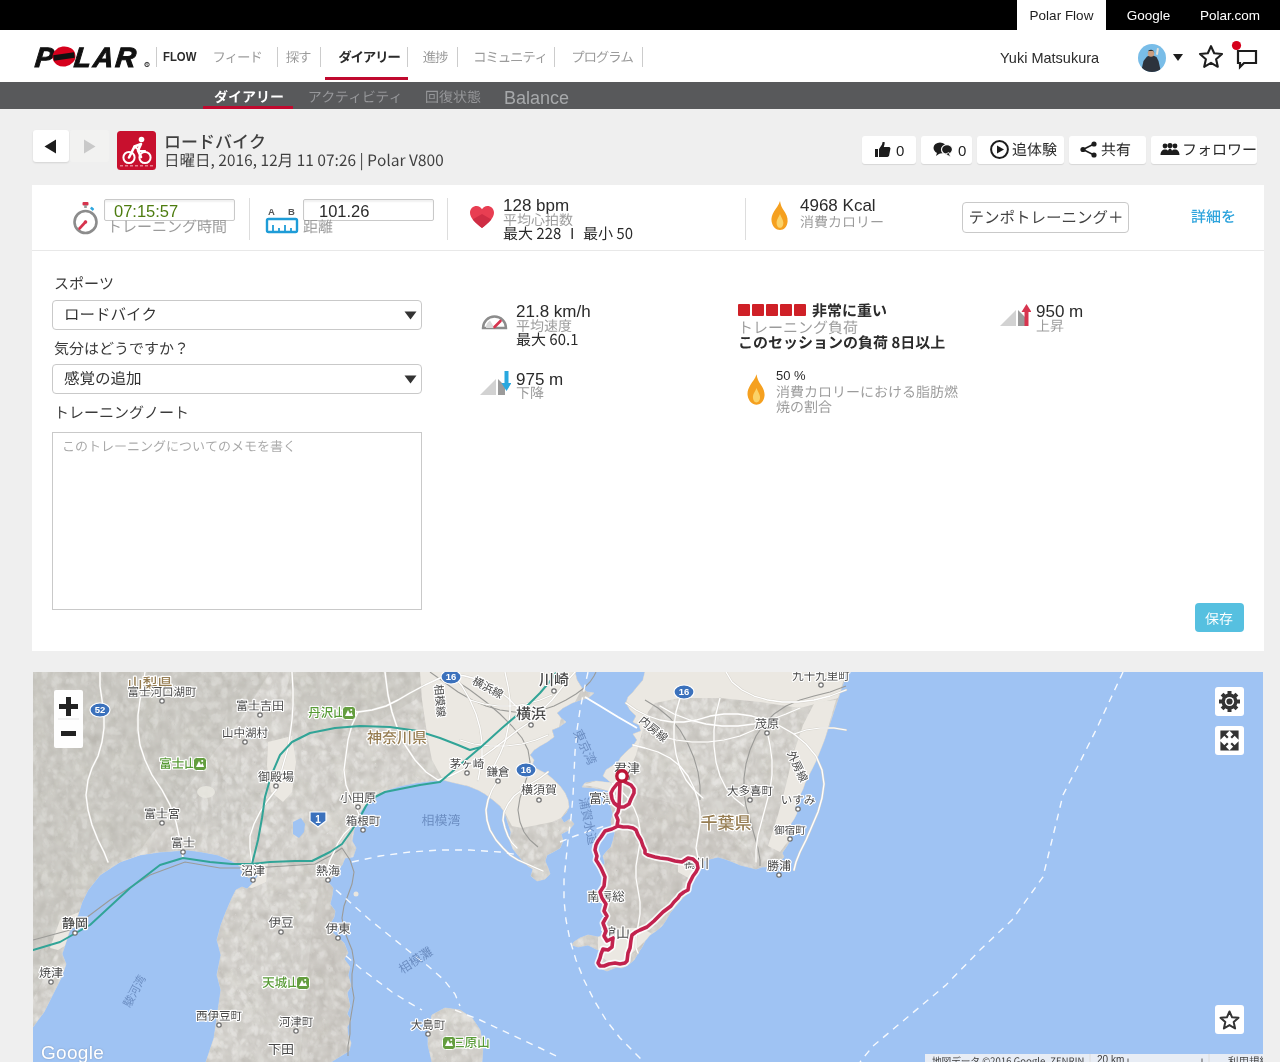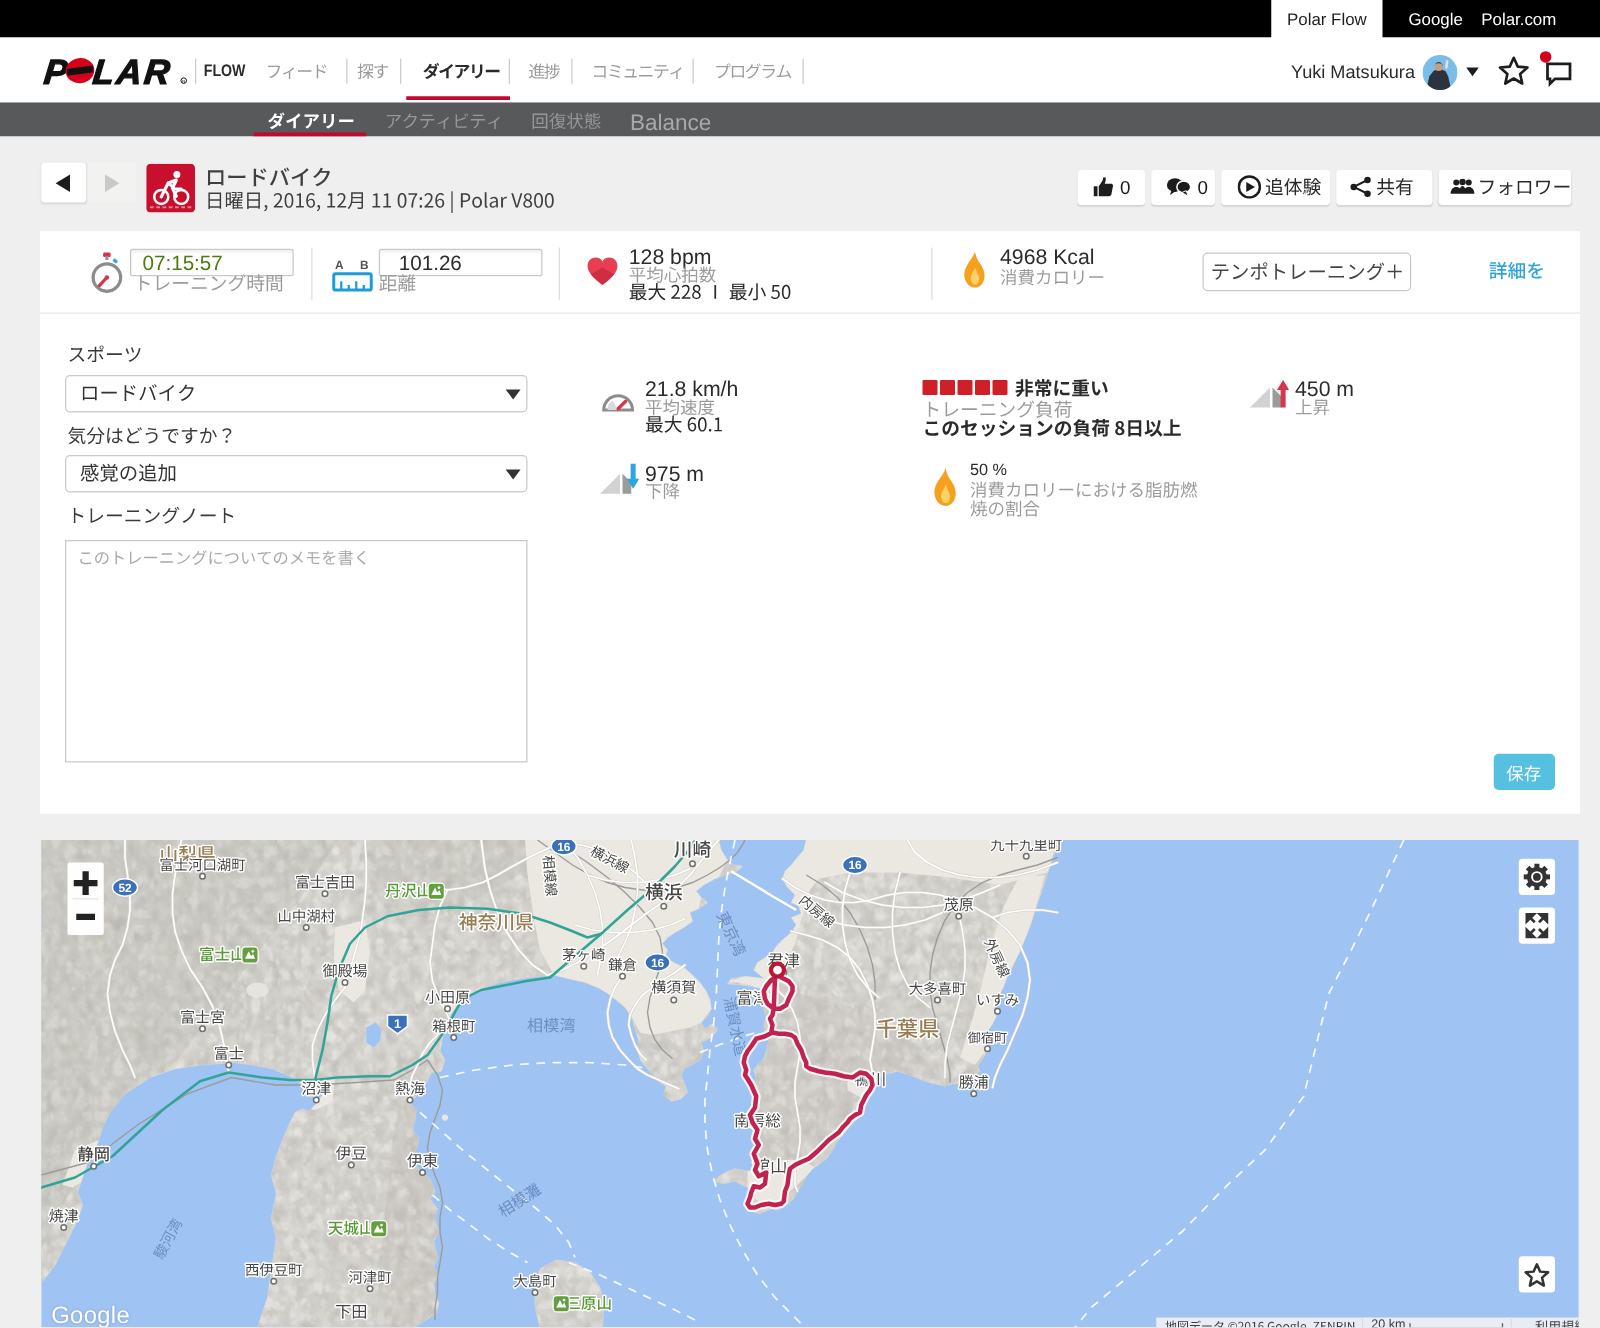--- a/index.html
+++ b/index.html
@@ -4,25 +4,25 @@
 * { margin:0; padding:0; box-sizing:border-box; }
 body { width:1280px; height:1062px; overflow:hidden; background:#efefef; font-family:"Liberation Sans",sans-serif; position:relative; }
 .abs { position:absolute; }
 </style></head>
 <body>
 
 <div class="abs" style="left:0;top:0;width:1280px;height:30px;background:#000"></div>
 <div class="abs" style="left:1017px;top:0;width:89px;height:35px;background:#fff"></div>
 <div class="abs" style="left:1017px;top:8px;width:89px;text-align:center;font-size:13.5px;color:#1d1d1d">Polar Flow</div>
 <div class="abs" style="left:1106px;top:8px;width:85px;text-align:center;font-size:13.5px;color:#fff">Google</div>
-<div class="abs" style="left:1185px;top:8px;width:90px;font-size:13.5px;color:#fff">Polar.com</div>
+<div class="abs" style="left:1185px;top:8px;width:90px;text-align:center;font-size:13.5px;color:#fff">Polar.com</div>
 
 <div class="abs" style="left:0;top:30px;width:1280px;height:52px;background:#fff"></div>
 <div class="abs" style="left:163px;top:49px;font-size:13.5px;font-weight:bold;color:#2b2b2b;transform:scaleX(.84);transform-origin:left center">FLOW</div>
-<div class="abs" style="left:1000px;top:50px;width:132px;text-align:right;font-size:14.5px;color:#2b2b2b">Yuki Matsukura</div>
+<div class="abs" style="left:1000px;top:50px;width:132px;text-align:left;font-size:14.5px;color:#2b2b2b">Yuki Matsukura</div>
 
 <div class="abs" style="left:0;top:82px;width:1280px;height:27px;background:#58595b"></div>
 <div class="abs" style="left:504px;top:88px;font-size:18px;color:#a7a9ab">Balance</div>
 <svg style="z-index:3;position:absolute;left:34px;top:42px" width="125" height="30" viewBox="0 0 125 30">
 <g font-family="Liberation Sans" font-weight="bold" font-style="italic" font-size="28" fill="#111" transform="skewX(-6)" stroke="#111" stroke-width="1">
 <text x="3" y="25">P</text>
       <text x="42" y="25" letter-spacing="2">LAR</text>
     </g>
 <g transform="translate(30,14.5) rotate(-8)">
       <ellipse rx="11.5" ry="10" fill="#d6001c"></ellipse>
@@ -141,21 +141,21 @@
   </svg>
 <div class="abs" style="left:52px;top:364px;width:370px;height:30px;background:#fff;border:1px solid #c9c9c9;border-radius:4px"></div>
 <svg class="abs" style="left:404px;top:375px" width="13" height="9" viewBox="0 0 13 9">
     <path d="M0.5,0.5 L12.5,0.5 6.5,8.5 Z" fill="#333"></path>
   </svg>
 <div class="abs" style="left:52px;top:432px;width:370px;height:178px;background:#fff;border:1px solid #c9c9c9"></div>
 
 <div class="abs" style="left:516px;top:302px;font-size:17px;color:#2b2b2b">21.8 km/h</div>
 <div class="abs" style="left:516px;top:370px;font-size:17px;color:#2b2b2b">975 m</div>
 <div class="abs" style="left:776px;top:368px;font-size:13px;color:#2b2b2b">50 %</div>
-<div class="abs" style="left:1036px;top:302px;font-size:17px;color:#2b2b2b">450 m</div>
+<div class="abs" style="left:1036px;top:302px;font-size:17px;color:#2b2b2b">950 m</div>
 <div style="position:absolute;left:738px;top:304px;width:12px;height:12px;background:#cf2027;border-radius:1px"></div>
 <div style="position:absolute;left:752px;top:304px;width:12px;height:12px;background:#cf2027;border-radius:1px"></div>
 <div style="position:absolute;left:766px;top:304px;width:12px;height:12px;background:#cf2027;border-radius:1px"></div>
 <div style="position:absolute;left:780px;top:304px;width:12px;height:12px;background:#cf2027;border-radius:1px"></div>
 <div style="position:absolute;left:794px;top:304px;width:12px;height:12px;background:#cf2027;border-radius:1px"></div>
 
 <div class="abs" style="left:1195px;top:603px;width:49px;height:29px;background:#56c0e0;border-radius:4px"></div>
 <svg style="position:absolute;left:72px;top:200px;z-index:3" width="27" height="38" viewBox="0 0 27 38">
     <rect x="10.5" y="2" width="6" height="3.6" rx="1" fill="#d7344e"></rect>
 <rect x="12.2" y="5" width="2.6" height="3" fill="#9a9a9a"></rect>

